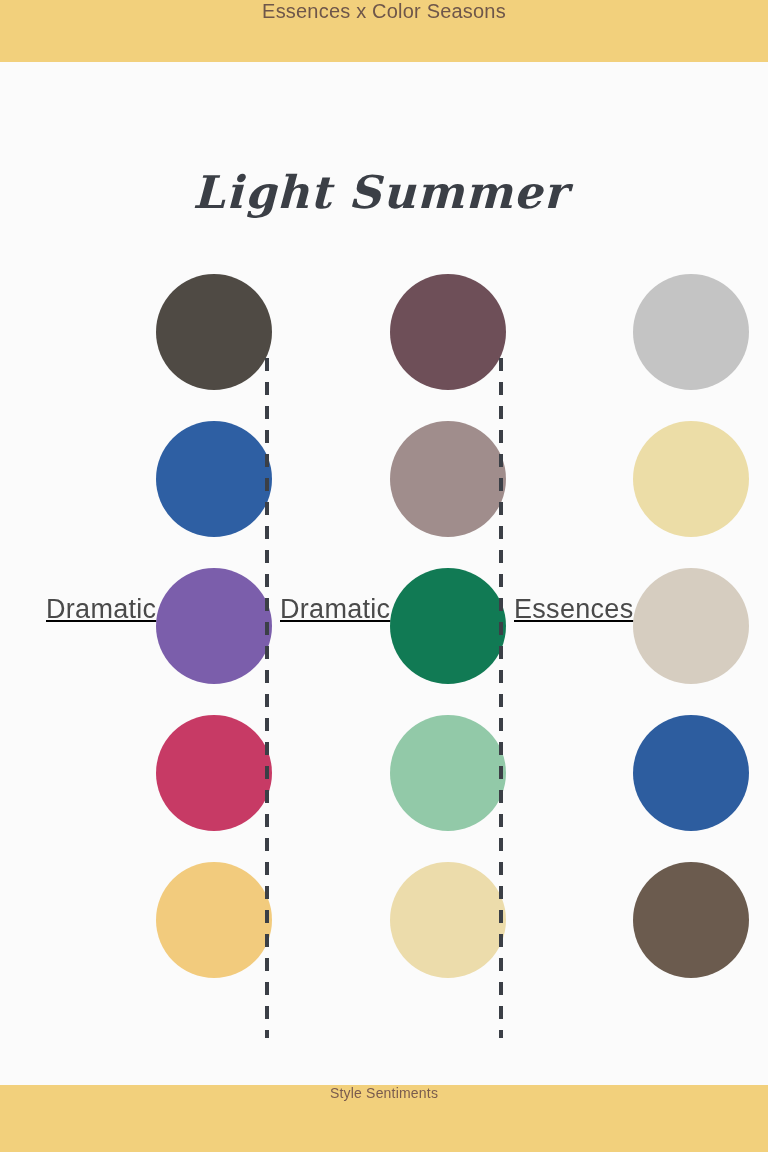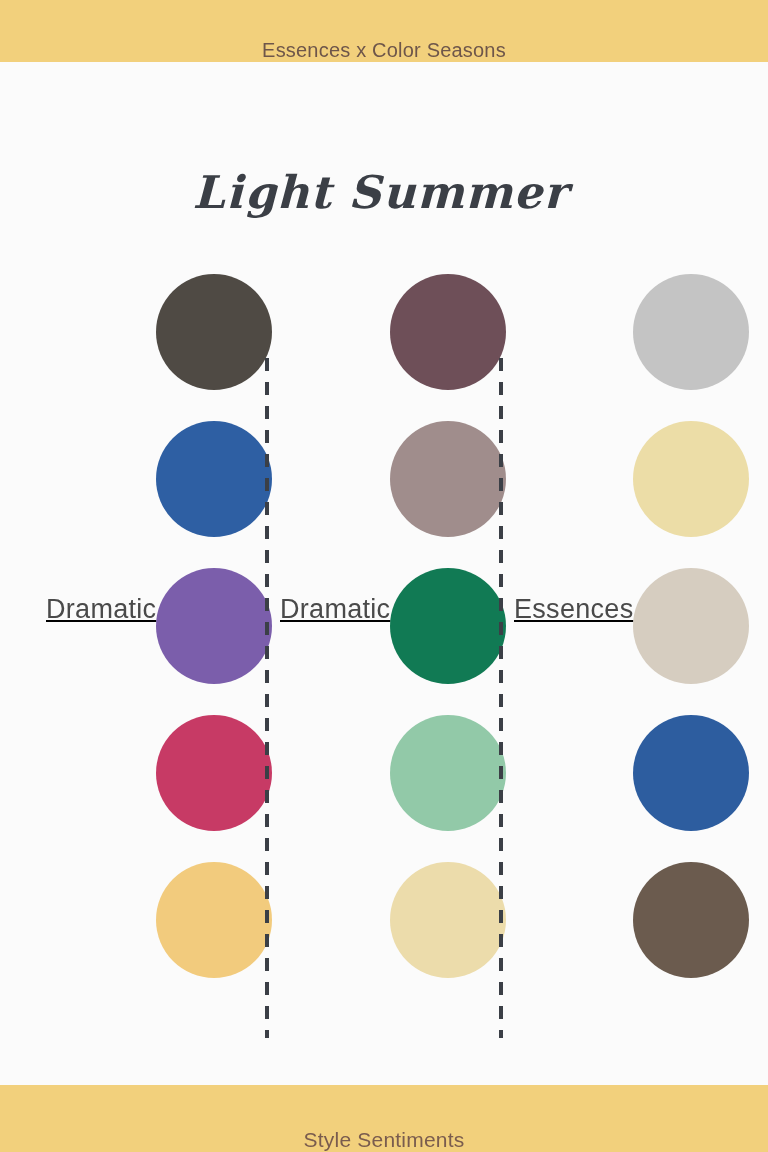--- a/index.html
+++ b/index.html
@@ -21,41 +21,40 @@
     background: #fbfbfb;
     display: flex;
     flex-direction: column;
   }
 
   
   .band {
     width: 100%;
     background: #f2d07c;
     display: flex;
-    align-items: flex-end;
+    align-items: flex-start;
     justify-content: center;
     flex: 0 0 auto;
   }
   .band-top {
     height: 62px;
   }
   .band-bottom {
     height: 67px;
   }
   .band-text {
     font-family: "Liberation Sans", sans-serif;
     font-size: 20px;
     font-weight: 400;
     letter-spacing: 0.2px;
     color: #6e564a;
   }
   .band-bottom .band-text {
-    font-size: 21px;
+    font-size: 14px;
     color: #7a5c4e;
-    margin-top: 28px;
   }
 
   
   .body-area {
     position: relative;
     flex: 1 1 auto;
     background: #fbfbfb;
   }
 
   .season-title {

